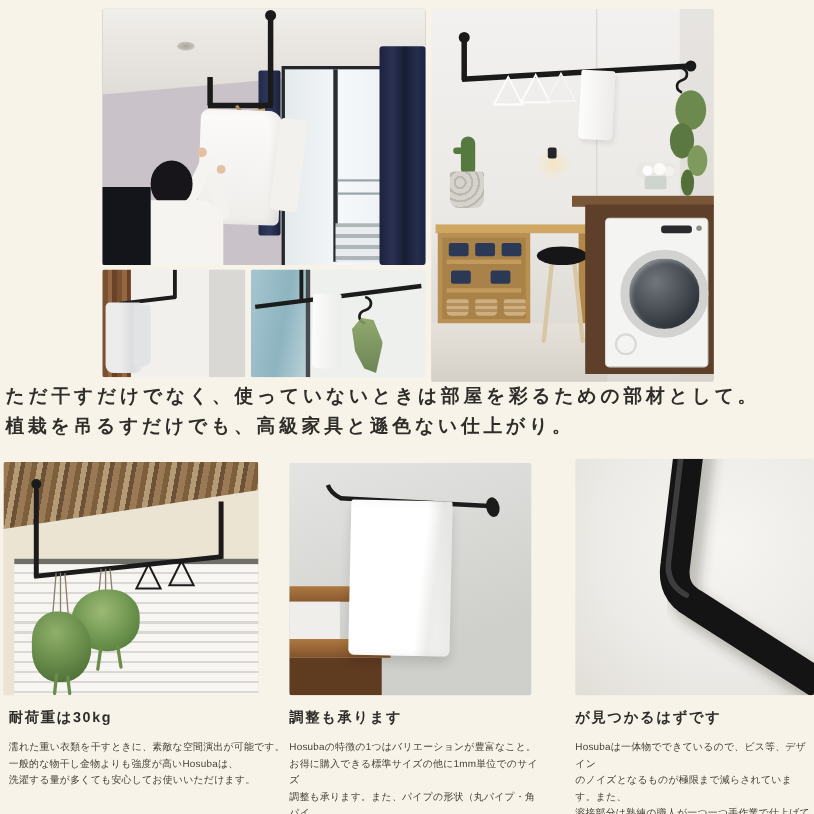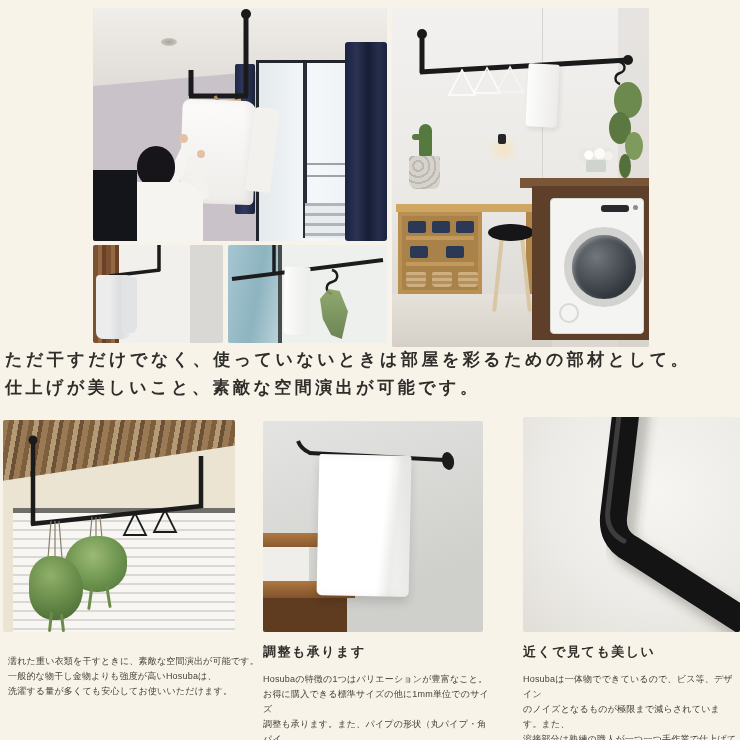--- a/index.html
+++ b/index.html
@@ -263,21 +263,21 @@
       <div class="pmr-door"></div>
       <div class="pmr-drawer"></div>
     </div>
     <div class="pmr-flowers"></div>
     <div class="pmr-vase"></div>
   </div>
 </div>
 
 <div class="intro">
   <div class="intro-line">ただ干すだけでなく、使っていないときは部屋を彩るための部材として。</div>
-  <div class="intro-line">仕上げが美しいこと、素敵な空間演出が可能です。</div>
+  <div class="intro-line">植栽を吊るすだけでも、高級家具と遜色ない仕上がり。</div>
 </div>
 
 <div>
 
   <div class="photo feature-photo-plants">
     <div class="fpp-ceiling"></div>
     <div class="fpp-winframe"></div>
     <div class="fpp-blinds"></div>
     <svg class="overlay" width="232" height="212" viewBox="0 0 232 212">
       <circle cx="30" cy="20" r="4.5" fill="#1b1b1b"></circle>
@@ -319,33 +319,34 @@
             <feGaussianBlur stdDeviation="5"></feGaussianBlur>
           </filter>
         </defs>
       <path d="M104,-14 L91,96 Q87,121 108,132 L236,214" stroke="rgba(60,55,48,.28)" stroke-width="30" fill="none" stroke-linecap="round" filter="url(#soft)" transform="translate(8,10)"></path>
       <path d="M104,-14 L91,96 Q87,121 108,132 L236,214" stroke="#141414" stroke-width="27" fill="none" stroke-linecap="round"></path>
       <path d="M97,-10 L85,92 Q82,114 101,124" stroke="#4b4b4b" stroke-width="5" fill="none" stroke-linecap="round" opacity=".75"></path>
     </svg>
   </div>
 
   <div class="feature-text ft-1">
+    <div class="feature-title">耐荷重は30kg</div>
     <div class="feature-body">濡れた重い衣類を干すときに、素敵な空間演出が可能です。
 一般的な物干し金物よりも強度が高いHosubaは、
 洗濯する量が多くても安心してお使いいただけます。</div>
   </div>
   <div class="feature-text ft-2">
     <div class="feature-title">調整も承ります</div>
     <div class="feature-body">Hosubaの特徴の1つはバリエーションが豊富なこと。
 お得に購入できる標準サイズの他に1mm単位でのサイズ
 調整も承ります。また、パイプの形状（丸パイプ・角パイ
 プ）、太さ、色も様々な対応が可能なので、理想の物干し
 が見つかるはずです。</div>
   </div>
   <div class="feature-text ft-3">
-    <div class="feature-title">近くで見ても美しい</div>
+    <div class="feature-title">が見つかるはずです</div>
     <div class="feature-body">Hosubaは一体物でできているので、ビス等、デザイン
 のノイズとなるものが極限まで減らされています。また、
 溶接部分は熟練の職人が一つ一つ手作業で仕上げている
 ので、近くで見ても美しい、高級家具と遜色ない仕上がり
 の物干しです。</div>
   </div>
 </div>
 
 </body></html>

